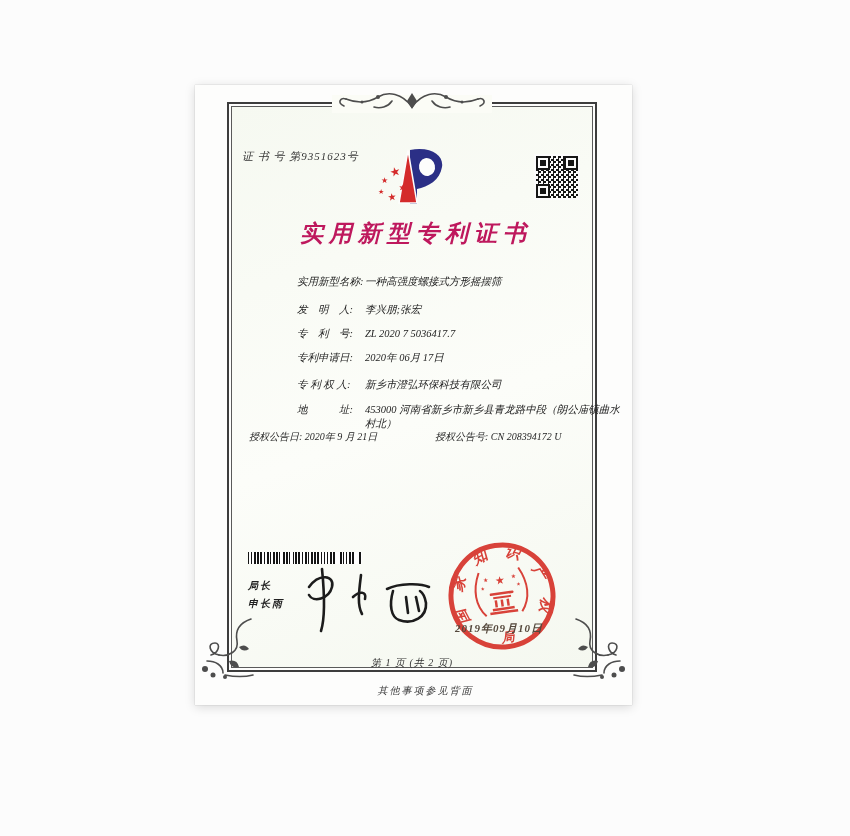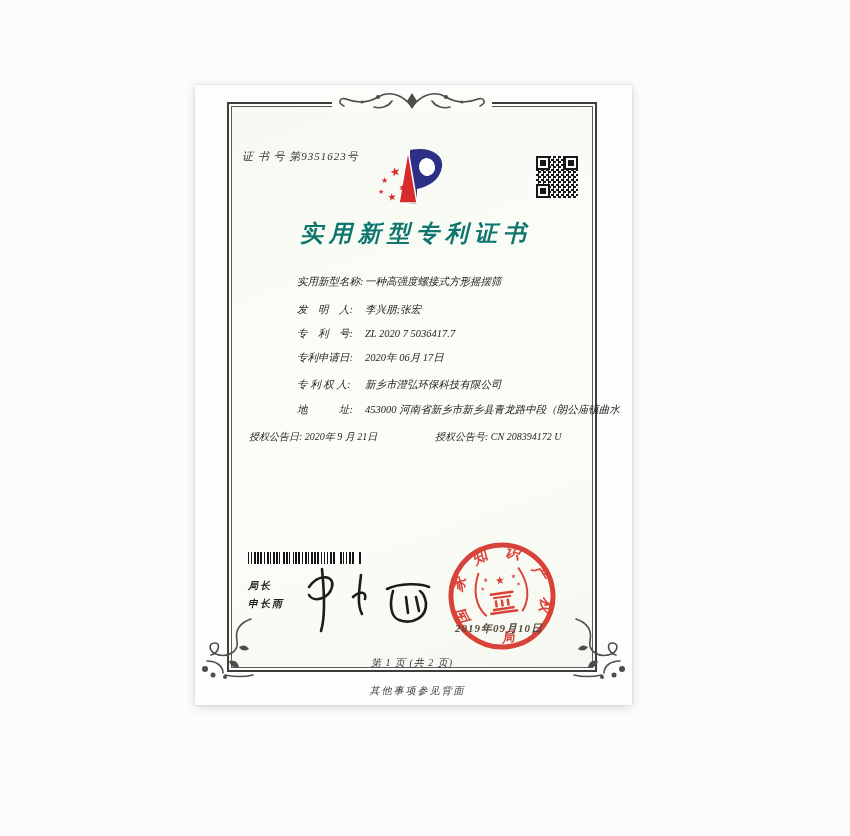--- a/index.html
+++ b/index.html
@@ -6,40 +6,40 @@
   body{width:850px;height:836px;background:#fcfcfc;position:relative;overflow:hidden;
        font-family:"Liberation Serif","DejaVu Serif",serif;color:#262626;}
   .page{position:absolute;left:195px;top:85px;width:437px;height:620px;background:#fdfdfc;
         box-shadow:0 2px 10px rgba(0,0,0,.15),0 0 1px rgba(0,0,0,.25);font-style:italic;}
   .frame{position:absolute;left:32px;top:17px;width:370px;height:570px;border:2px solid #3d3d3d;box-sizing:border-box;}
   .frame-inner{position:absolute;inset:2px;border:1px solid #5a5a5a;
         background:linear-gradient(160deg,#f6f9f1 0%,#fcfdf9 55%,#f5f8f0 100%);}
   .abs{position:absolute;}
   .certno{left:47px;top:64px;font-size:11px;letter-spacing:1px;color:#333;}
   .title{left:32px;top:133px;width:372px;text-align:center;font-size:23px;font-weight:bold;
-         letter-spacing:6px;text-indent:6px;color:#0f766e;}
+         letter-spacing:6px;text-indent:6px;color:#be185d;}
   .row{left:54px;display:flex;font-size:10.5px;color:#222;line-height:14px;white-space:nowrap;margin-left:48px;}
   .row .lbl{width:64px;flex:none;color:#1f1f1f;}
   .row .val{margin-left:4px;}
   .addr .val{white-space:normal;width:300px;}
   .addr .val .l2{display:block;}
   .grantrow{left:54px;width:330px;font-size:10px;display:flex;}
   .grant-no{position:absolute;left:186px;top:0;white-space:nowrap;}
   .bodytext{left:50px;top:361px;width:338px;font-size:10.6px;line-height:16.8px;
             text-align:justify;color:#2c2c2c;}
   .bodytext p{margin:0;text-indent:2em;}
   .barcode{left:53px;top:467px;width:114px;height:12px;
      background:repeating-linear-gradient(90deg,#151515 0 1.5px,#fff 1.5px 3px,#151515 3px 4px,#fff 4px 6.5px,#151515 6.5px 8px,#fff 8px 9.5px);}
   .officer{left:53px;font-size:10px;font-weight:600;color:#222;letter-spacing:2px;}
   .sig{left:100px;top:478px;width:150px;height:72px;}
   .seal{left:251px;top:455px;width:112px;height:112px;transform:rotate(-8deg);opacity:.93;}
   .sealdate{left:260px;top:536px;width:120px;font-size:11px;font-weight:bold;
             letter-spacing:1px;color:#54483c;}
   .pageinfo{left:32px;top:571px;width:370px;text-align:center;font-size:10px;color:#333;letter-spacing:1px;}
-  .backnote{left:4px;top:599px;width:437px;text-align:center;font-size:10px;color:#3a3a3a;letter-spacing:2px;}
+  .backnote{left:12px;top:599px;width:437px;text-align:center;font-size:10px;color:#3a3a3a;letter-spacing:2px;}
   .qr{left:339px;top:69px;width:46px;height:46px;background:#fbfbfb;padding:1px;box-sizing:border-box;}
   .qr .cells{position:absolute;inset:2px;
      background:repeating-conic-gradient(#161616 0% 25%, #fbfbfb 0% 50%);background-size:5px 5px;}
   .qr .f{position:absolute;width:10px;height:10px;border:2px solid #161616;background:#fbfbfb;box-sizing:content-box;}
   .qr .f::after{content:"";position:absolute;inset:2px;background:#161616;}
   .qr .f.tl{left:2px;top:2px;} .qr .f.tr{right:2px;top:2px;} .qr .f.bl{left:2px;bottom:2px;}
   .logo{left:182px;top:62px;width:72px;height:60px;}
   .corner{width:56px;height:62px;}
   .corner.bl{left:4px;top:532px;} .corner.br{left:377px;top:532px;transform:scaleX(-1);}
   .topornament{left:137px;top:2px;width:160px;height:34px;}
@@ -146,21 +146,21 @@
   <div class="abs row" style="top:266px">
     <span class="lbl">专利申请日:</span>
     <span class="val">2020年 06月 17日</span>
   </div>
   <div class="abs row" style="top:293px">
     <span class="lbl">专 利 权 人:</span>
     <span class="val">新乡市澄弘环保科技有限公司</span>
   </div>
   <div class="abs row addr" style="top:318px">
     <span class="lbl">地　　　址:</span>
-    <span class="val"><span>453000 河南省新乡市新乡县青龙路中段（朗公庙镇曲水</span></span>
+    <span class="val"><span>453000 河南省新乡市新乡县青龙路中段（朗公庙镇曲水</span><span class="l2">村北）</span></span>
   </div>
   <div class="abs grantrow" style="top:345px;position:absolute">
     <span>
       <span>授权公告日:</span>
       <span>2020年 9 月 21日</span>
     </span>
     <span class="grant-no">
       <span>授权公告号:</span>
       <span>CN 208394172 U</span>
     </span>

